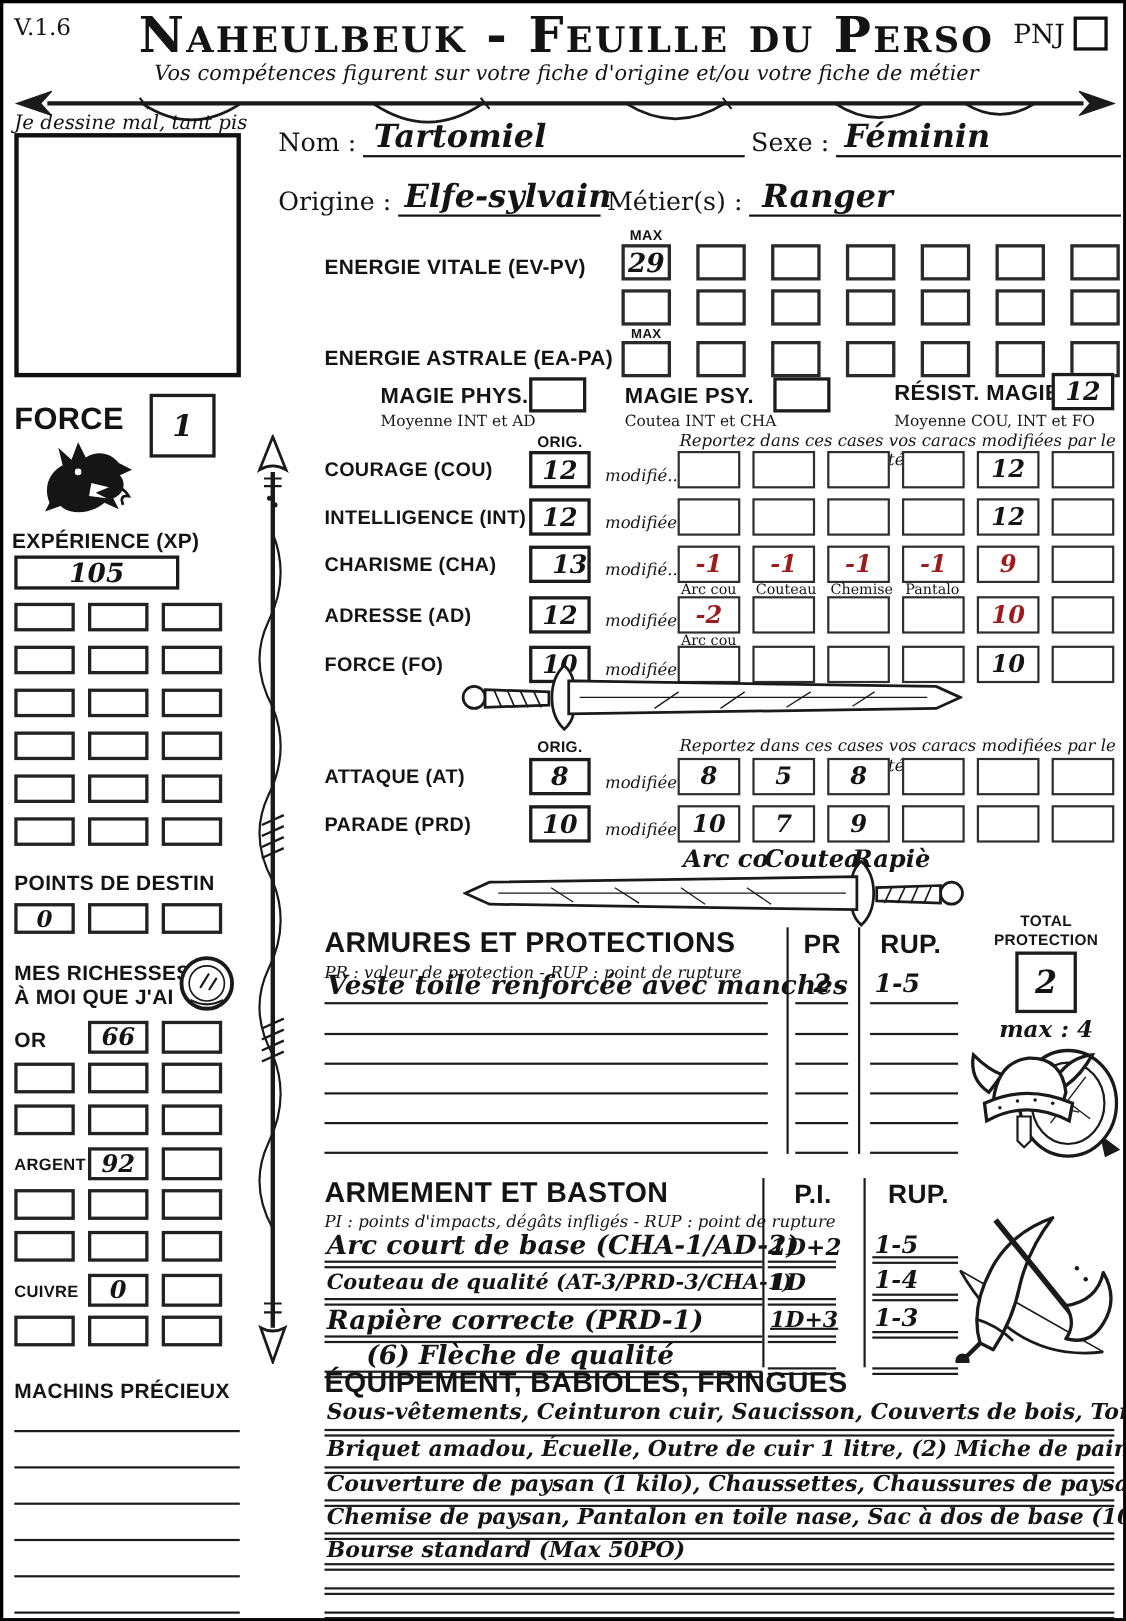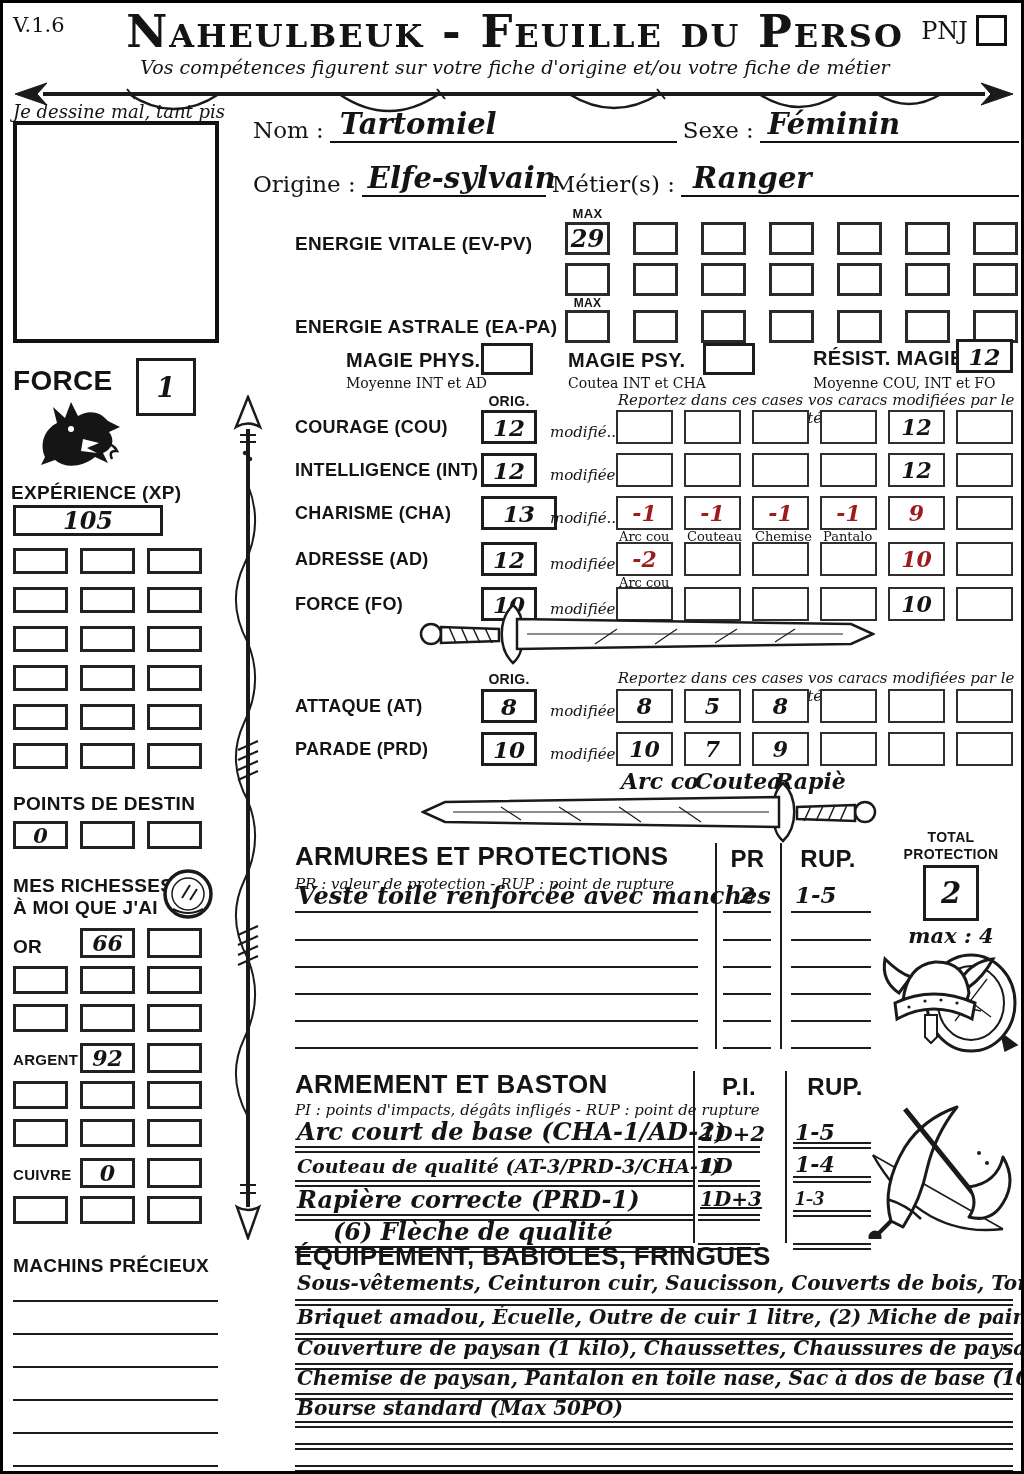--- a/index.html
+++ b/index.html
@@ -293,21 +293,21 @@
     <div class="abs cell" style="left:885px;">
         <span class="hand" style="font-size:22px;">12</span>
       </div>
     <div class="abs cell" style="left:953px;">
         <span class="hand" style="font-size:22px;"></span>
       </div>
   </div>
 
   <div class="abs srow" style="top:493px;">
     <div class="abs hd" style="left:292px;top:7px;font-size:18px;">CHARISME (CHA)</div>
-    <div class="abs bx" style="left:478px;width:76px;height:34px;">
+    <div class="abs bx" style="left:478px;width:56px;height:34px;justify-content:flex-end;">
         <span class="hand" style="font-size:23px;">13</span>
       </div>
     <div class="abs cali" style="left:547px;top:13px;font-size:15px;">modifié...</div>
     <div class="abs cell" style="left:613px;">
         <span class="hand red" style="font-size:22px;">-1</span>
       </div>
     <div class="abs cell" style="left:681px;">
         <span class="hand red" style="font-size:22px;">-1</span>
       </div>
     <div class="abs cell" style="left:749px;">
@@ -540,21 +540,21 @@
 
   <div class="abs hand nw" style="left:294px;top:1152px;font-size:19px;">Couteau de qualité (AT-3/PRD-3/CHA-1)</div>
   <div class="abs hand" style="left:697px;top:1150px;font-size:21px;">1D</div>
   <div class="abs hand" style="left:792px;top:1148px;font-size:22px;">1-4</div>
   <div class="abs drule" style="left:292px;top:1177px;width:398px;"></div>
   <div class="abs drule" style="left:695px;top:1177px;width:62px;"></div>
   <div class="abs drule" style="left:790px;top:1173px;width:78px;"></div>
 
   <div class="abs hand nw" style="left:294px;top:1182px;font-size:24px;">Rapière correcte (PRD-1)</div>
   <div class="abs hand" style="left:697px;top:1184px;font-size:20px;text-decoration:underline;">1D+3</div>
-  <div class="abs hand" style="left:792px;top:1182px;font-size:22px;font-family:Liberation Serif, serif;">1-3</div>
+  <div class="abs hand" style="left:792px;top:1182px;font-size:22px;">1-3</div>
   <div class="abs drule" style="left:292px;top:1211px;width:398px;"></div>
   <div class="abs drule" style="left:695px;top:1211px;width:62px;"></div>
   <div class="abs drule" style="left:790px;top:1207px;width:78px;"></div>
 
   <div class="abs hand nw" style="left:294px;top:1214px;font-size:24px;margin-left:36px;">(6) Flèche de qualité</div>
   <div class="abs drule" style="left:292px;top:1243px;width:398px;"></div>
   <div class="abs drule" style="left:695px;top:1240px;width:62px;"></div>
   <div class="abs drule" style="left:790px;top:1240px;width:78px;"></div>
 
   <div class="abs" style="left:858px;top:1088px;">

